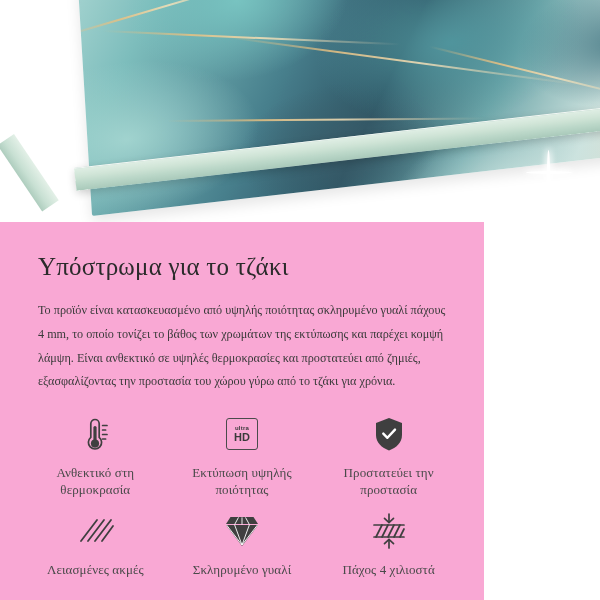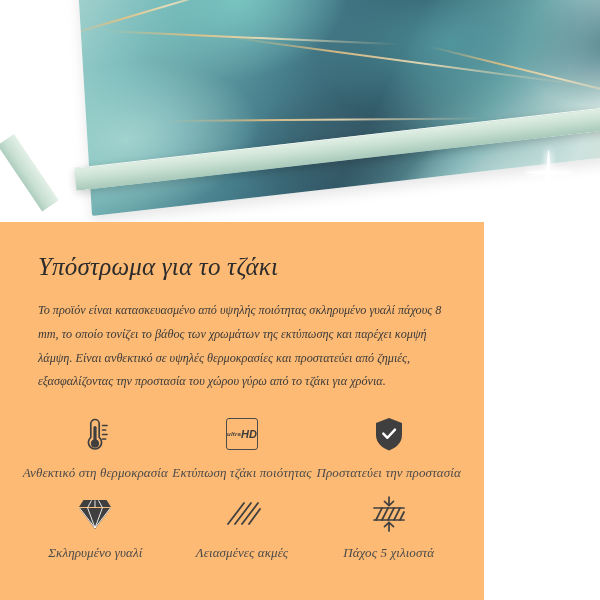--- a/index.html
+++ b/index.html
@@ -10,22 +10,21 @@
     width: 600px;
     height: 600px;
     background: #ffffff;
     font-family: "Liberation Serif", serif;
     overflow: hidden;
   }
   .page {
     position: relative;
     width: 484px;
     height: 600px;
-    background: #fdba74;
-    font-style: italic;
+    background: #f9a8d4;
   }
 
   
   .hero {
     position: relative;
     width: 600px;
     height: 222px;
     overflow: hidden;
     background: #ffffff;
   }
@@ -165,21 +164,21 @@
     color: #4a4a4a;
     line-height: 1.3;
     letter-spacing: 0.1px;
   }
   .hd-badge {
     width: 30px;
     height: 30px;
     border: 1.6px solid #4b4b4b;
     border-radius: 3px;
     display: flex;
-    flex-direction: row;
+    flex-direction: column;
     align-items: center;
     justify-content: center;
     font-family: "Liberation Sans", sans-serif;
     color: #3a3a3a;
     line-height: 1;
   }
   .hd-badge .u { font-size: 6px; font-weight: 700; letter-spacing: 0.2px; }
   .hd-badge .hd { font-size: 11px; font-weight: 700; margin-top: 1px; }
   svg { display: block; }
 </style>
@@ -201,21 +200,21 @@
     </div>
     <div class="glass-edge"></div>
     <div class="glass-edge-2"></div>
     <div class="sparkle"></div>
   </div>
 
   <div class="content">
     <h1 class="title">
       <span>Υπόστρωμα για το τζάκι</span>
     </h1>
-    <p class="body">Το προϊόν είναι κατασκευασμένο από υψηλής ποιότητας σκληρυμένο γυαλί πάχους 8 mm, το οποίο τονίζει το βάθος των χρωμάτων της εκτύπωσης και παρέχει κομψή λάμψη. Είναι ανθεκτικό σε υψηλές θερμοκρασίες και προστατεύει από ζημιές, εξασφαλίζοντας την προστασία του χώρου γύρω από το τζάκι για χρόνια.</p>
+    <p class="body">Το προϊόν είναι κατασκευασμένο από υψηλής ποιότητας σκληρυμένο γυαλί πάχους 4 mm, το οποίο τονίζει το βάθος των χρωμάτων της εκτύπωσης και παρέχει κομψή λάμψη. Είναι ανθεκτικό σε υψηλές θερμοκρασίες και προστατεύει από ζημιές, εξασφαλίζοντας την προστασία του χώρου γύρω από το τζάκι για χρόνια.</p>
   </div>
 
   <div class="features">
 
     <div class="feature">
       <div class="ico">
         <svg width="34" height="40" viewBox="0 0 34 40">
           <g fill="none" stroke="#3f3f3f" stroke-width="1.7" stroke-linecap="round">
             <path d="M17 5.5 a4.2 4.2 0 0 1 4.2 4.2 v13.6 a6.6 6.6 0 1 1 -8.4 0 V9.7 A4.2 4.2 0 0 1 17 5.5 z"></path>
             <path d="M24.6 11.5 h4.4 M24.6 16 h3 M24.6 20.5 h4.4 M24.6 25 h3"></path>
@@ -227,75 +226,75 @@
       <div class="cap">Ανθεκτικό στη θερμοκρασία</div>
     </div>
 
     <div class="feature">
       <div class="ico">
         <div class="hd-badge">
           <span class="u">ultra</span>
           <span class="hd">HD</span>
         </div>
       </div>
-      <div class="cap">Εκτύπωση τζάκι ποιότητας</div>
+      <div class="cap">Εκτύπωση υψηλής ποιότητας</div>
     </div>
 
     <div class="feature">
       <div class="ico">
         <svg width="36" height="40" viewBox="0 0 36 40">
           <path d="M18 4 L31 9 V21 C31 28.5 25.3 33.8 18 36.5 C10.7 33.8 5 28.5 5 21 V9 Z" fill="#3f3f3f"></path>
           <path d="M12.3 19.6 L16.4 23.8 L24 15.6" fill="none" stroke="#ffffff" stroke-width="2.4" stroke-linecap="round" stroke-linejoin="round"></path>
         </svg>
       </div>
       <div class="cap">Προστατεύει την προστασία</div>
-    </div>
-
-    <div class="feature">
-      <div class="ico">
-        <svg width="42" height="36" viewBox="0 0 42 36">
-          <g fill="#3f3f3f">
-            <path d="M5 12 L37 12 L21 33 Z"></path>
-            <path d="M9.5 4 L32.5 4 L37 11 L5 11 Z"></path>
-          </g>
-          <g stroke="#ffffff" stroke-width="0.9" fill="none">
-            <path d="M13.6 11.6 L17.5 4.4 M28.4 11.6 L24.5 4.4 M21 4.4 L21 11.6"></path>
-            <path d="M5.4 11.8 L21 32 L36.6 11.8"></path>
-            <path d="M13.6 11.8 L21 32 M28.4 11.8 L21 32"></path>
-          </g>
-        </svg>
-      </div>
-      <div class="cap">Σκληρυμένο γυαλί</div>
     </div>
 
     <div class="feature">
       <div class="ico">
         <svg width="40" height="34" viewBox="0 0 40 34">
           <g stroke="#3f3f3f" stroke-width="1.8" stroke-linecap="round" fill="none">
             <path d="M6 27 L22 6"></path>
             <path d="M13 27 L29 6"></path>
             <path d="M20 27 L36 6"></path>
             <path d="M27 27 L38 12"></path>
           </g>
         </svg>
       </div>
       <div class="cap">Λειασμένες ακμές</div>
+    </div>
+
+    <div class="feature">
+      <div class="ico">
+        <svg width="42" height="36" viewBox="0 0 42 36">
+          <g fill="#3f3f3f">
+            <path d="M5 12 L37 12 L21 33 Z"></path>
+            <path d="M9.5 4 L32.5 4 L37 11 L5 11 Z"></path>
+          </g>
+          <g stroke="#ffffff" stroke-width="0.9" fill="none">
+            <path d="M13.6 11.6 L17.5 4.4 M28.4 11.6 L24.5 4.4 M21 4.4 L21 11.6"></path>
+            <path d="M5.4 11.8 L21 32 L36.6 11.8"></path>
+            <path d="M13.6 11.8 L21 32 M28.4 11.8 L21 32"></path>
+          </g>
+        </svg>
+      </div>
+      <div class="cap">Σκληρυμένο γυαλί</div>
     </div>
 
     <div class="feature">
       <div class="ico">
         <svg width="40" height="40" viewBox="0 0 40 40">
           <g stroke="#3f3f3f" stroke-width="1.7" stroke-linecap="round" fill="none">
             <path d="M20 3 V11"></path>
             <path d="M15.5 7.4 L20 11.6 L24.5 7.4"></path>
             <path d="M20 37 V29"></path>
             <path d="M15.5 32.6 L20 28.4 L24.5 32.6"></path>
             <path d="M5 14 H35"></path>
             <path d="M5 26 H35"></path>
             <path d="M7 26 L13 14 M13 26 L19 14 M19 26 L25 14 M25 26 L31 14 M31 26 L35 18"></path>
           </g>
         </svg>
       </div>
-      <div class="cap">Πάχος 5 χιλιοστά</div>
+      <div class="cap">Πάχος 4 χιλιοστά</div>
     </div>
 
   </div>
 </div>
 
 </body></html>

